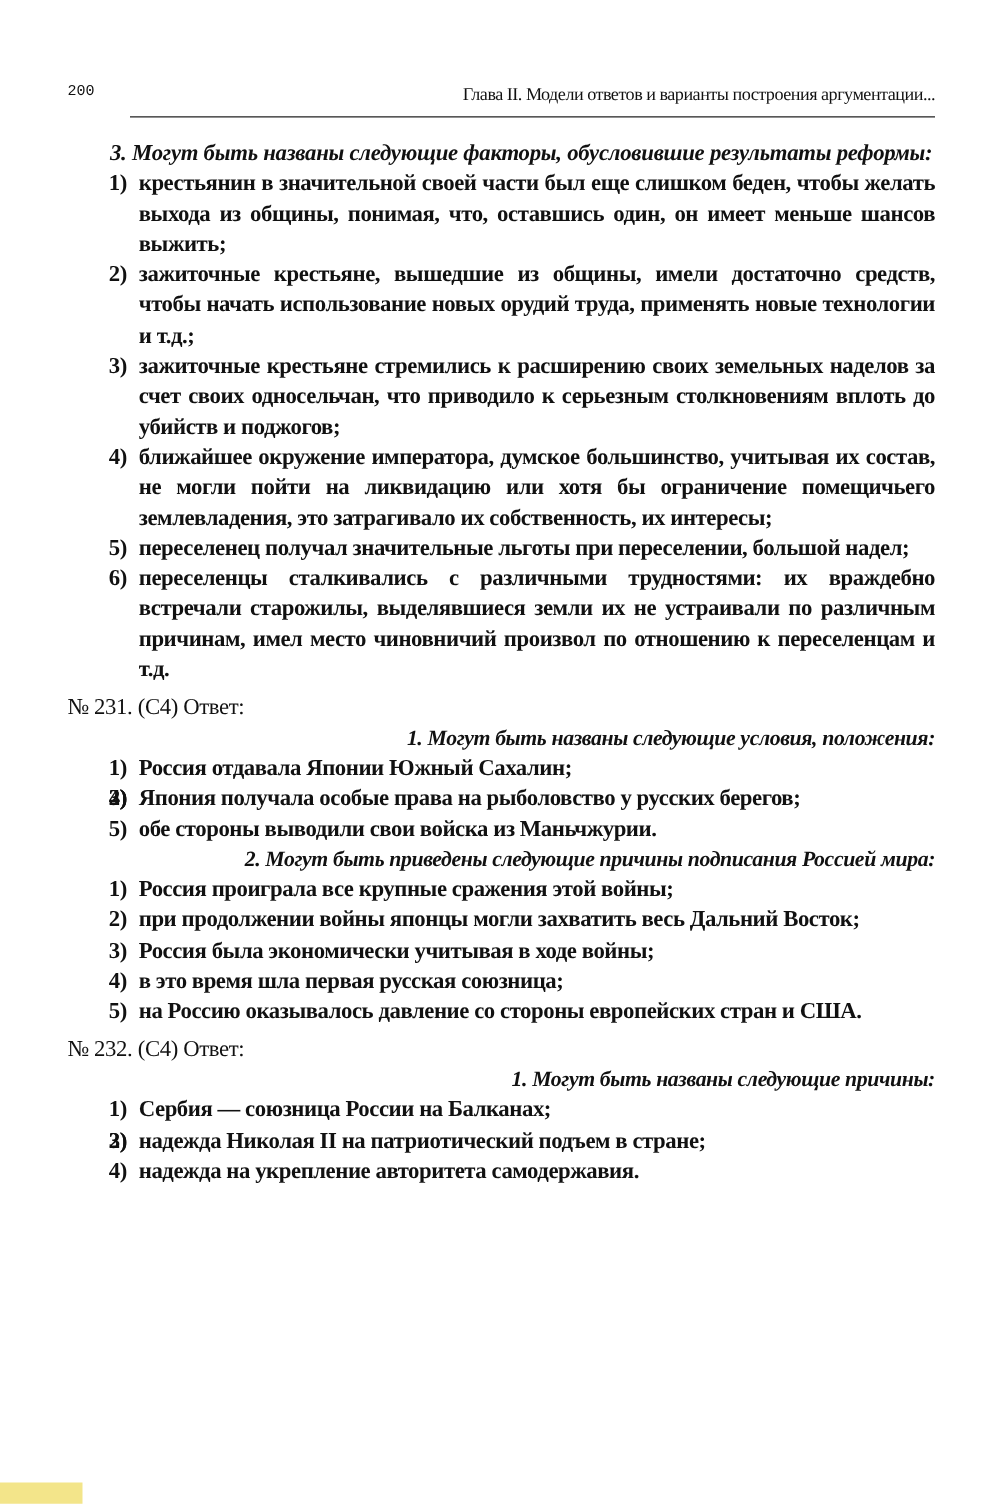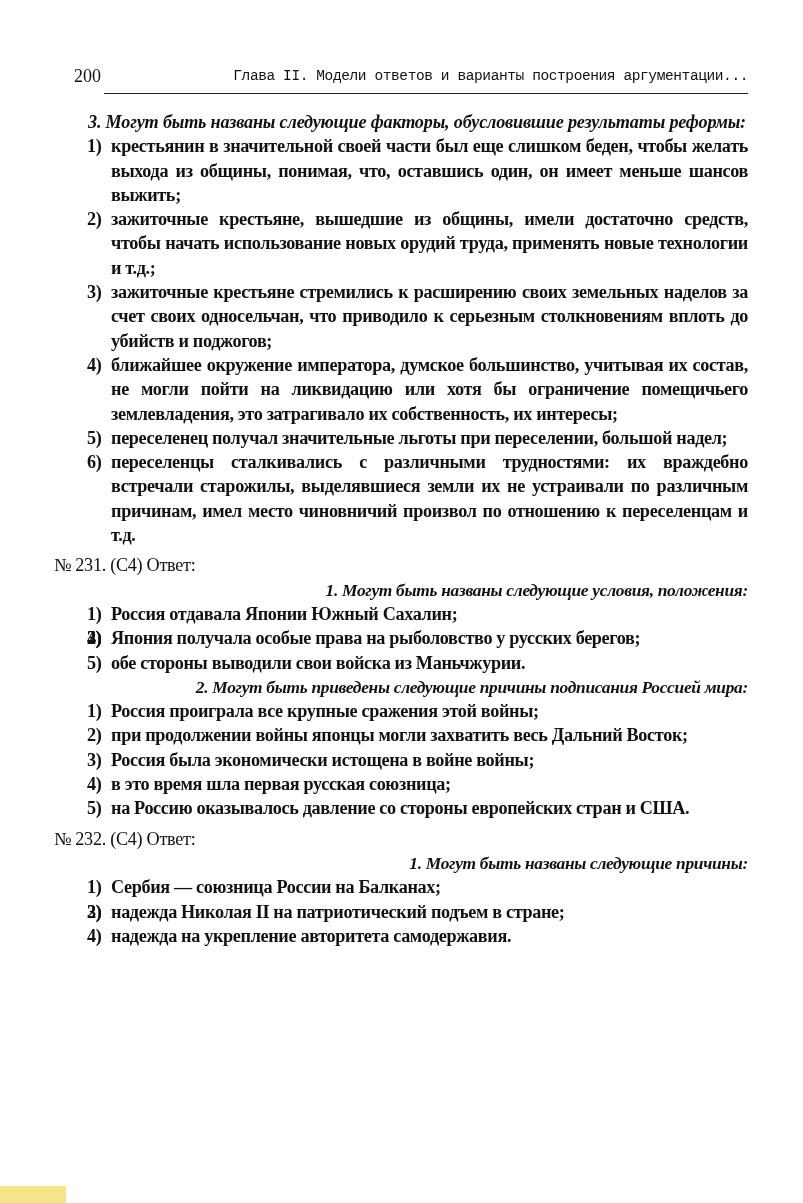--- a/index.html
+++ b/index.html
@@ -1,20 +1,20 @@
 <!DOCTYPE html>
 <html><head>
   <meta charset="utf-8">
   <style>
     html, body { margin: 0; padding: 0; background: #ffffff; }
     body { width: 803px; height: 1203px; position: relative; overflow: hidden; color: #111; }
     .page { position: absolute; left: 0; top: 0; width: 803px; height: 1203px; }
     .hdr { position: absolute; left: 54px; top: 66px; width: 694px; height: 30px; }
-    .hdr-num { position: absolute; left: 0; top: 0; font-family: Liberation Serif, serif; font-size: 18px; margin-left: 20px; }
-    .hdr-title { position: absolute; right: 0; top: 2px; font-family: Liberation Mono, monospace; font-size: 14.5px; letter-spacing: -0.4px; }
+    .hdr-num { position: absolute; left: 0; top: 0; font-family: Liberation Mono, monospace; font-size: 12px; }
+    .hdr-title { position: absolute; right: 0; top: 2px; font-family: Liberation Serif, serif; font-size: 14.5px; letter-spacing: -0.4px; }
     .hdr-rule { position: absolute; left: 50px; right: 0; top: 27px; height: 1.3px; background: #222; }
     .body { position: absolute; left: 54px; top: 110px; width: 694px;
             font-family: "Liberation Serif", serif; font-size: 18.2px; line-height: 24.3px; font-weight: bold; }
     .para-ital { font-style: italic; text-indent: 34px; text-align: justify; margin: 0; letter-spacing: -0.2px; }
     .sub-ital { font-style: italic; margin: 0 0 0 34px; letter-spacing: -0.3px; font-size: 17.4px; text-align: right; }
     .sec-title { margin: 6px 0 0 0; font-weight: normal; letter-spacing: -0.3px; }
     ol.items { list-style: none; margin: 0; padding: 0; }
     ol.items li { position: relative; padding-left: 57px; text-align: justify; letter-spacing: -0.35px; }
     ol.items li .n { position: absolute; left: 33px; top: 0; }
     .footer-link { position: absolute; left: 0; top: 1186px; background: #f3e58a; font-family: "Liberation Sans", sans-serif;
@@ -49,21 +49,21 @@
       <li><span class="n">1)</span><span>Россия отдавала Японии Южный Сахалин;</span></li>
       <li><span class="n">2)</span></li>
       <li><span class="n">3)</span></li>
       <li><span class="n">4)</span><span>Япония получала особые права на рыболовство у русских берегов;</span></li>
       <li><span class="n">5)</span><span>обе стороны выводили свои войска из Маньчжурии.</span></li>
     </ol>
     <p class="sub-ital">2. Могут быть приведены следующие причины подписания Россией мира:</p>
     <ol class="items">
       <li><span class="n">1)</span><span>Россия проиграла все крупные сражения этой войны;</span></li>
       <li><span class="n">2)</span><span>при продолжении войны японцы могли захватить весь Дальний Восток;</span></li>
-      <li><span class="n">3)</span><span>Россия была экономически истощена в войне войны;</span></li>
+      <li><span class="n">3)</span><span>Россия была экономически учитывая в ходе войны;</span></li>
       <li><span class="n">4)</span><span>в это время шла первая русская союзница;</span></li>
       <li><span class="n">5)</span><span>на Россию оказывалось давление со стороны европейских стран и США.</span></li>
     </ol>
 
     <div class="sec-title">№ 232. (С4) Ответ:</div>
     <p class="sub-ital">1. Могут быть названы следующие причины:</p>
     <ol class="items">
       <li><span class="n">1)</span><span>Сербия — союзница России на Балканах;</span></li>
       <li><span class="n">2)</span></li>
       <li><span class="n">3)</span><span>надежда Николая II на патриотический подъем в стране;</span></li>

